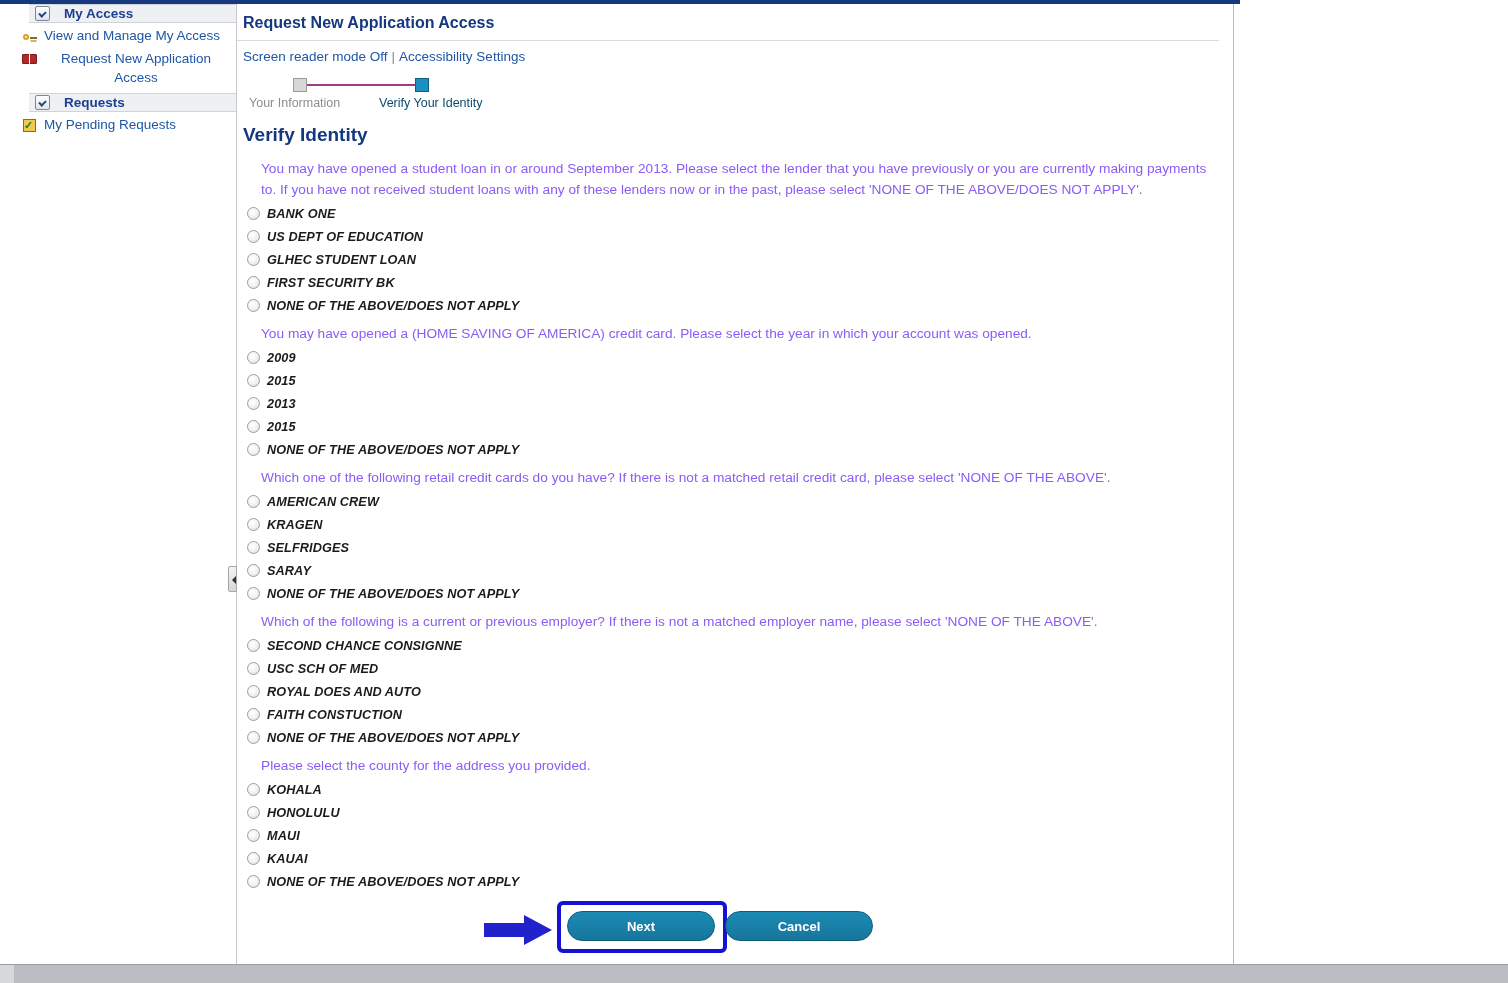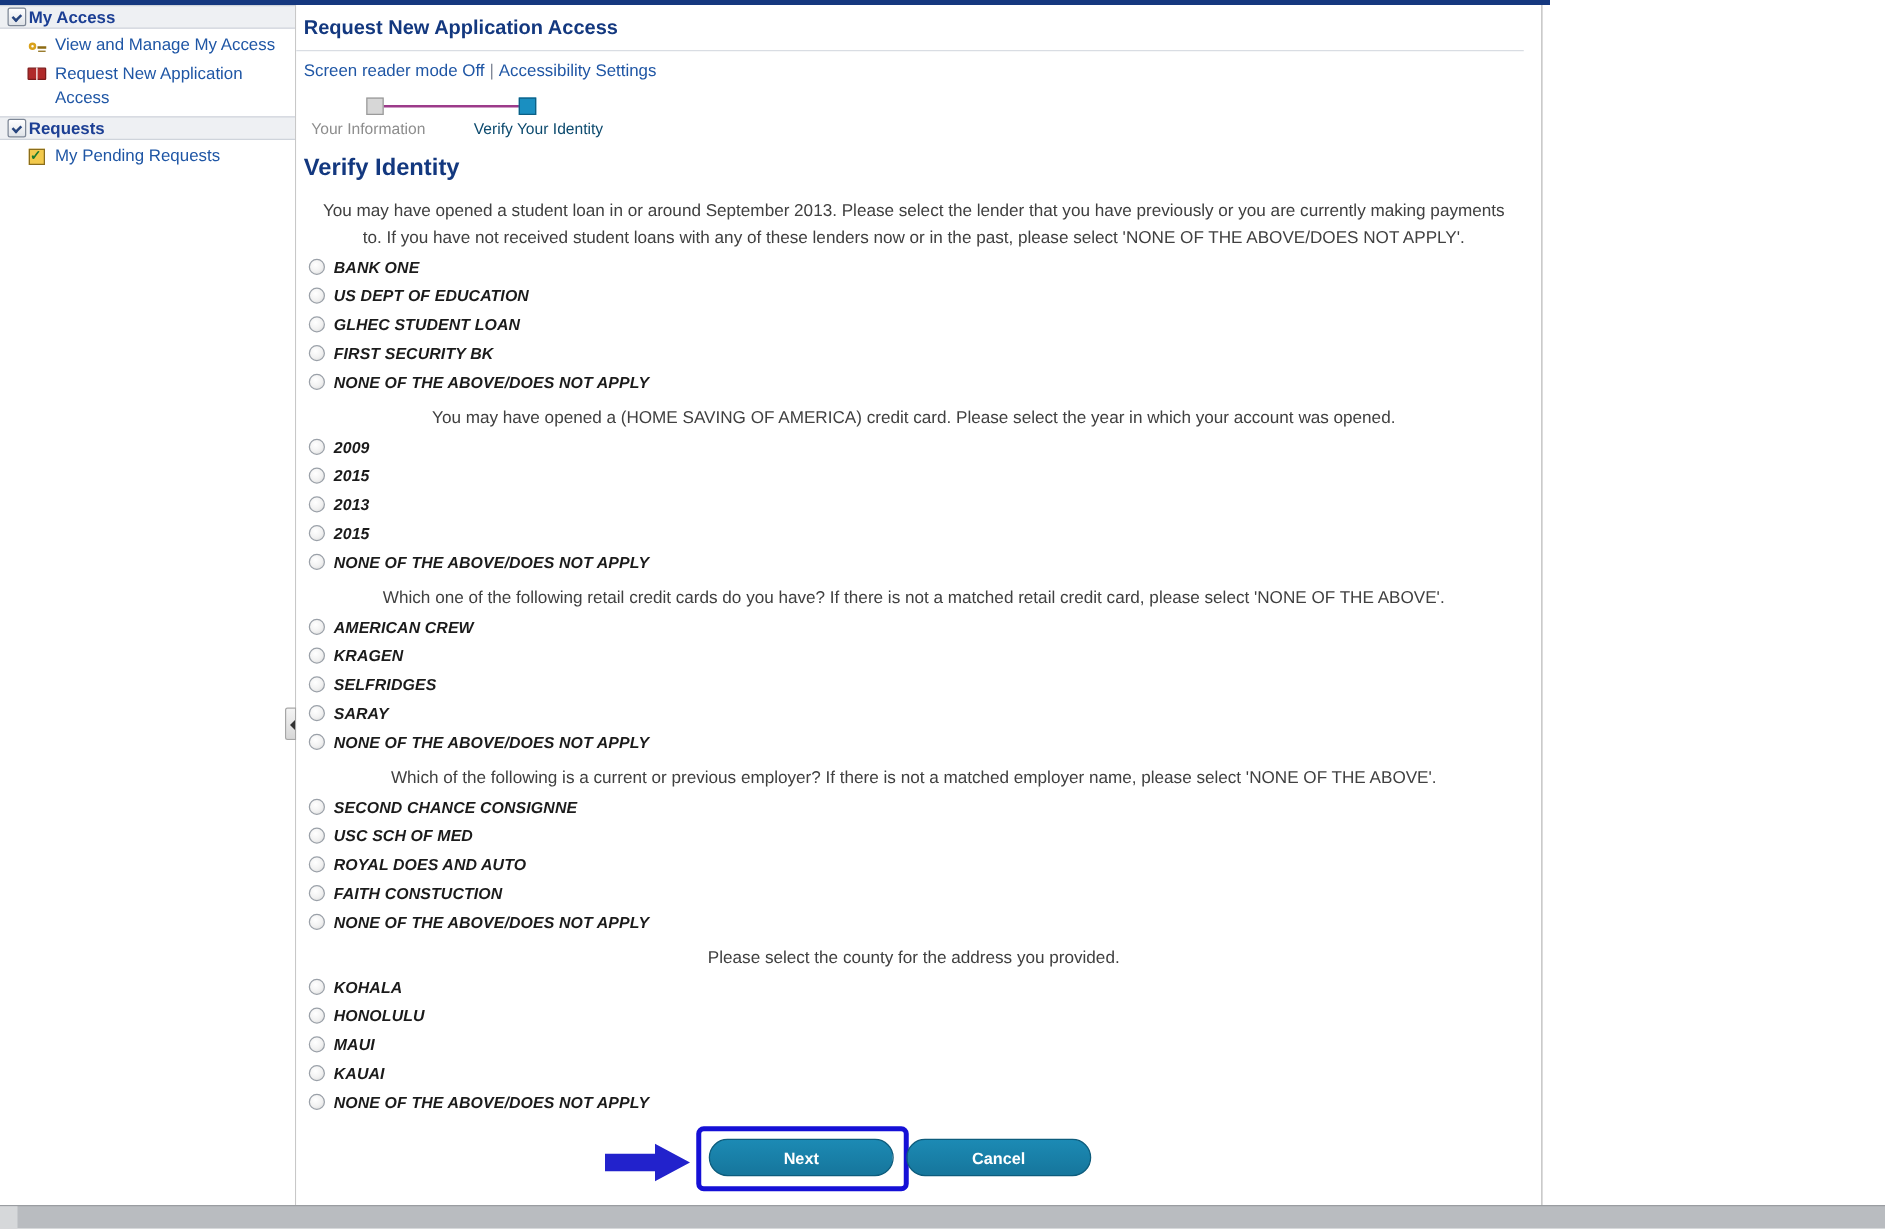--- a/index.html
+++ b/index.html
@@ -40,27 +40,28 @@
     position: absolute;
     left: 0; top: 4px;
     width: 236px;
     height: 960px;
     background: #ffffff;
     border-right: 1px solid #c8c8c8;
   }
   .nav-group-header {
     display: flex;
     align-items: center;
-    gap: 2px;
+    gap: 14px;
     background: #eef0f3;
     border-top: 1px solid #cfd4db;
     border-bottom: 1px solid #cfd4db;
     padding: 2px 4px 3px 6px;
     height: 19px;
     box-sizing: border-box;
+    margin-left: 29px;
   }
   .nav-group-header .twisty {
     width: 13px; height: 13px;
     border: 1px solid #7d8796;
     background: linear-gradient(#ffffff, #dfe3e8);
     border-radius: 2px;
     position: relative;
     flex: 0 0 auto;
   }
   .nav-group-header .twisty::after {
@@ -87,20 +88,21 @@
   .nav-item .ico {
     flex: 0 0 auto;
     width: 16px; height: 16px;
     margin-top: 2px;
     position: relative;
   }
   .nav-item .txt {
     color: #1f56a5;
     font-size: 13.5px;
     cursor: pointer;
+    text-align: center;
   }
   
   .ico-key::before {
     content: "";
     position: absolute;
     left: 1px; top: 6px;
     width: 6px; height: 6px;
     border: 2px solid #d9a11a;
     border-radius: 50%;
     box-sizing: border-box;
@@ -252,25 +254,24 @@
     font-size: 19px;
     font-weight: bold;
     color: #13387f;
     padding: 4px 0 6px 6px;
   }
   .qa-block {
     padding: 0 0 0 10px;
   }
   .question {
     font-size: 13.7px;
-    color: #404040;
+    color: #8b5cf6;
     line-height: 21px;
     max-width: 960px;
-    margin: 6px 0 2px 4px;
-    text-align: center;
+    margin: 6px 0 2px 14px;
   }
   .opt {
     display: flex;
     align-items: center;
     gap: 7px;
     height: 23px;
   }
   .radio {
     flex: 0 0 auto;
     width: 13px; height: 13px;

